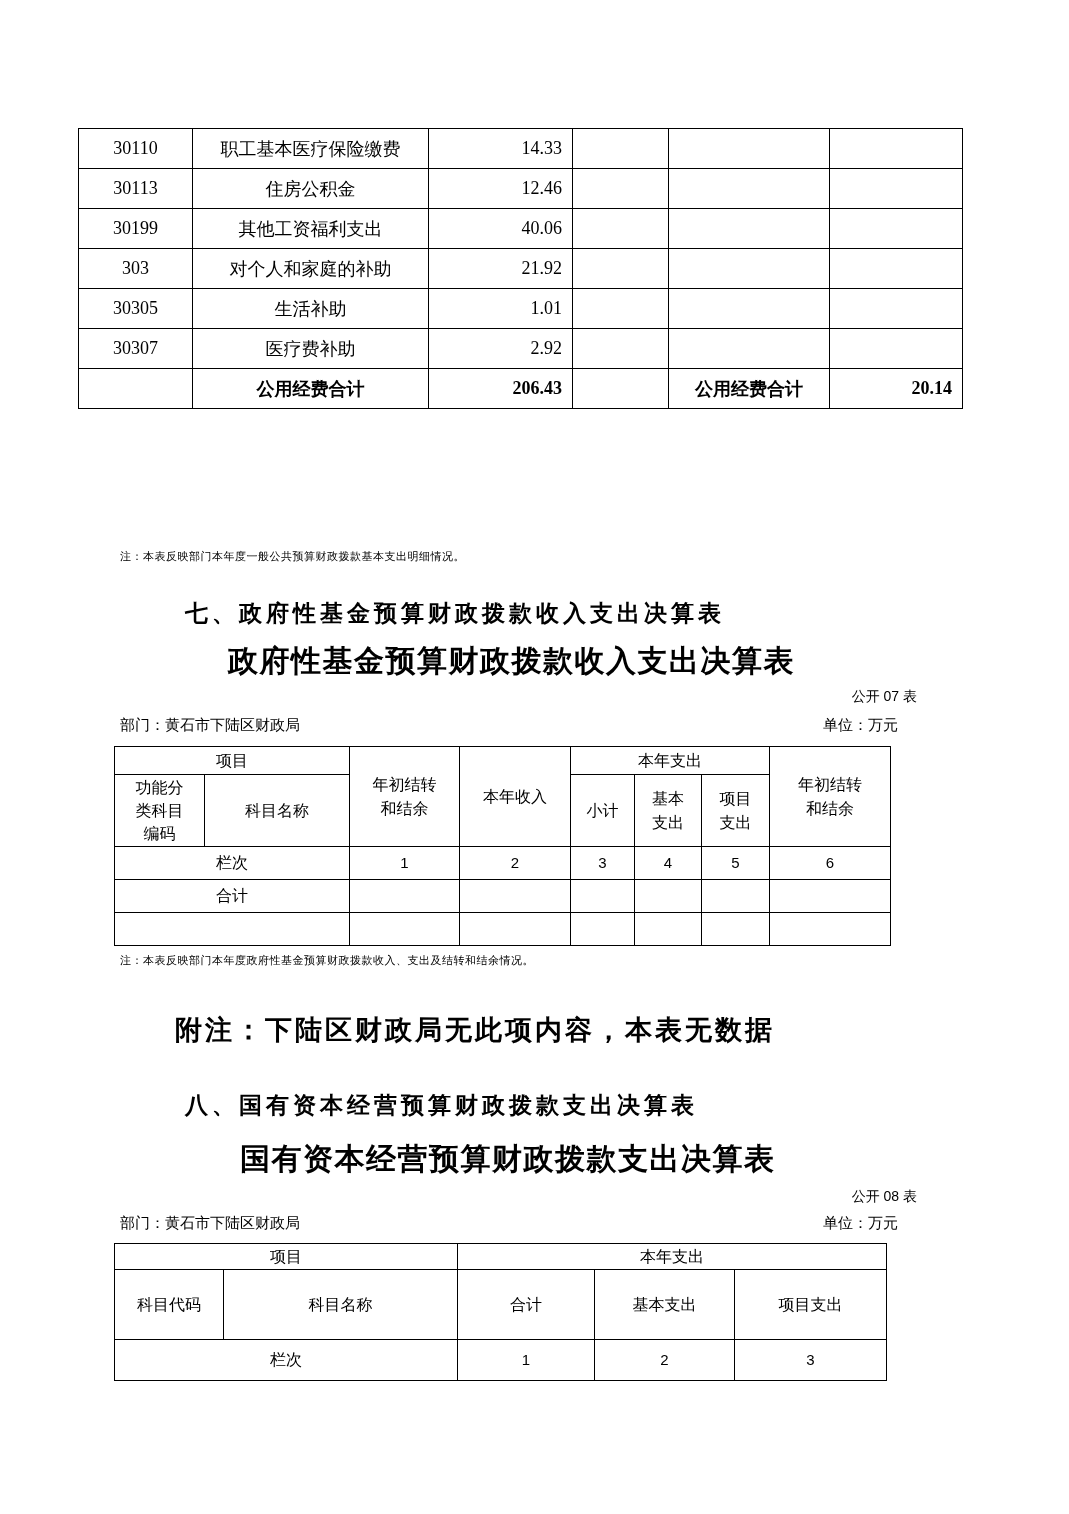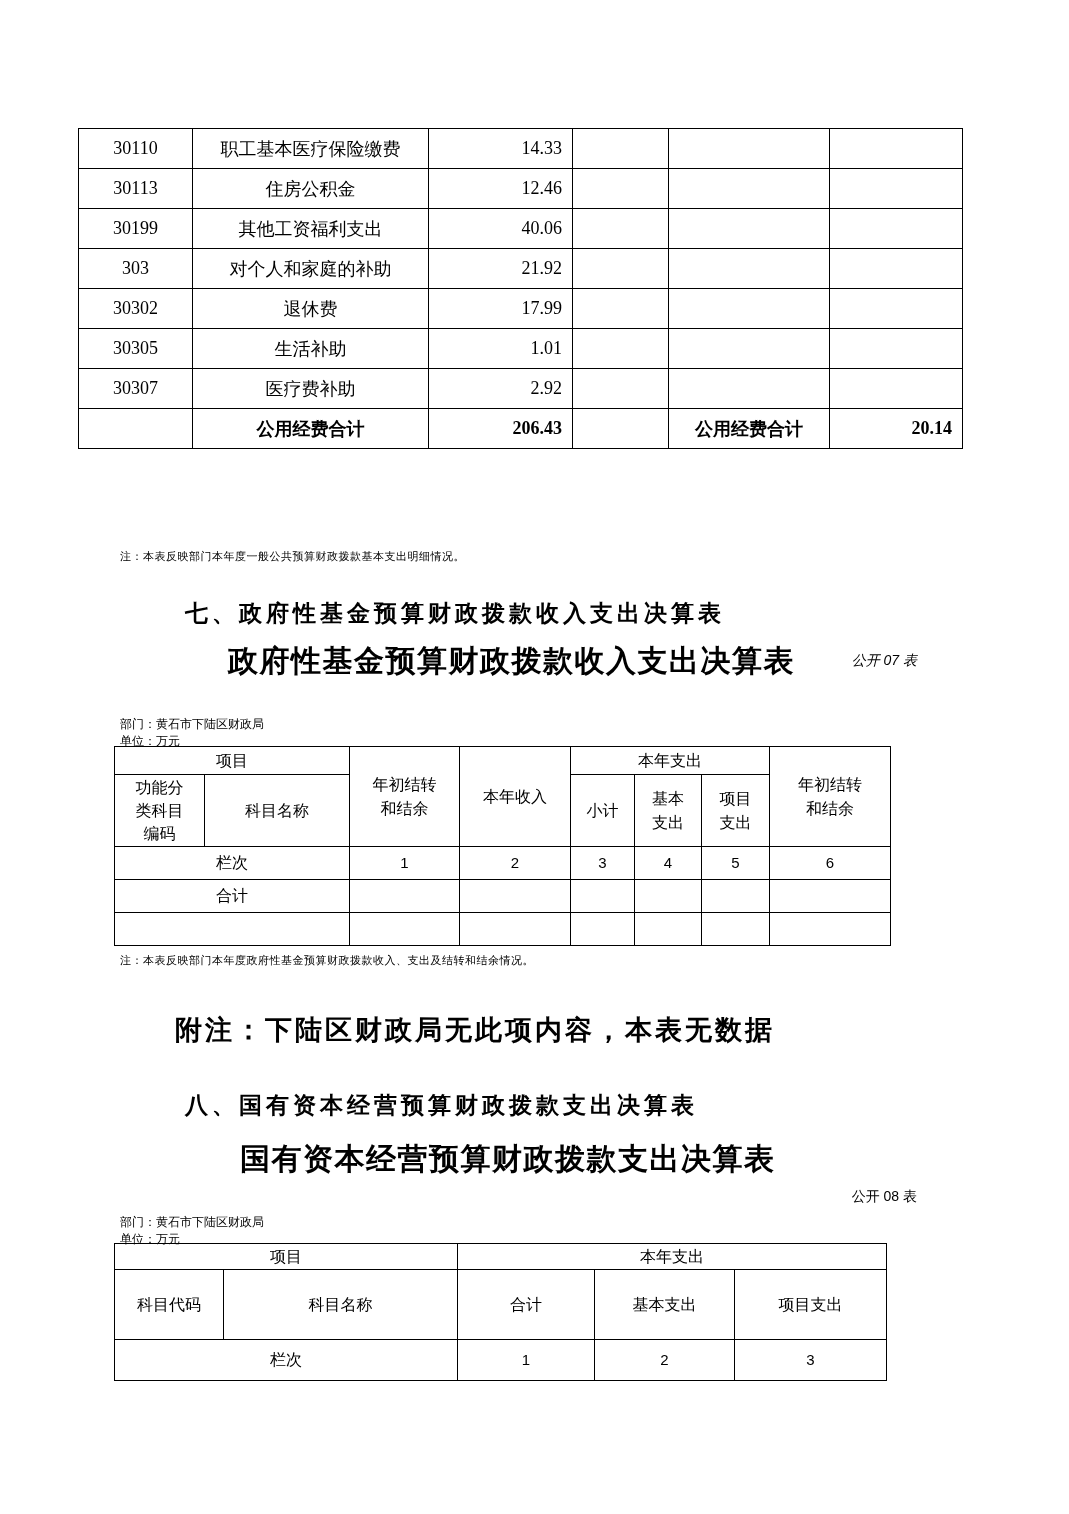--- a/index.html
+++ b/index.html
@@ -20,22 +20,22 @@
 
   
   .note { font-size:11px; letter-spacing:0.5px; }
 
   
   .heading { font-size:23px; font-weight:bold; letter-spacing:4px;
              font-family:"Liberation Sans","DejaVu Sans",sans-serif; }
   .bigtitle { font-size:30px; font-weight:bold; letter-spacing:1.5px;
               font-family:"Liberation Sans","DejaVu Sans",sans-serif; }
   .publabel { font-size:14px; font-family:"Liberation Sans","DejaVu Sans",sans-serif; }
-  .deptrow { display:flex; justify-content:space-between; font-size:12px;
-             font-family:"Liberation Sans","DejaVu Sans",sans-serif;flex-direction:column; }
+  .deptrow { display:flex; justify-content:space-between; font-size:15px;
+             font-family:"Liberation Sans","DejaVu Sans",sans-serif; }
   .annotation { font-size:27px; font-weight:bold; letter-spacing:3px; }
 
   
   .hdrtable { font-family:"Liberation Sans","DejaVu Sans",sans-serif; font-size:16px;padding-left:32px; }
   .hdrtable td { line-height:1.45; }
   .wrap { white-space:pre-line; }
   .num { font-size:15px; }
 </style>
 </head>
 <body>
@@ -78,28 +78,20 @@
       </tr>
       <tr>
         <td>303</td>
         <td>对个人和家庭的补助</td>
         <td class="val">21.92</td>
         <td></td>
         <td></td>
         <td></td>
       </tr>
       <tr>
-        <td>30302</td>
-        <td>退休费</td>
-        <td class="val">17.99</td>
-        <td></td>
-        <td></td>
-        <td></td>
-      </tr>
-      <tr>
         <td>30305</td>
         <td>生活补助</td>
         <td class="val">1.01</td>
         <td></td>
         <td></td>
         <td></td>
       </tr>
       <tr>
         <td>30307</td>
         <td>医疗费补助</td>
@@ -116,21 +108,21 @@
         <td>公用经费合计</td>
         <td class="val">20.14</td>
       </tr>
     </tbody>
   </table>
 
   <div class="abs note" style="left:120px; top:549px;">注：本表反映部门本年度一般公共预算财政拨款基本支出明细情况。</div>
 
   <div class="abs heading" style="left:185px; top:598px;">七、政府性基金预算财政拨款收入支出决算表</div>
   <div class="abs bigtitle" style="left:228px; top:641px;">政府性基金预算财政拨款收入支出决算表</div>
-  <div class="abs publabel" style="right:152px; top:652px;font-style:italic;">公开 07 表</div>
+  <div class="abs publabel" style="right:152px; top:688px;">公开 07 表</div>
   <div class="abs deptrow" style="left:120px; top:716px; width:778px;">
     <span>部门：黄石市下陆区财政局</span>
     <span>单位：万元</span>
   </div>
 
   <table id="table2" class="abs hdrtable" style="left:114px; top:746px; width:776px;">
     <colgroup>
       <col style="width:90px">
         <col style="width:145px">
         <col style="width:110px">

